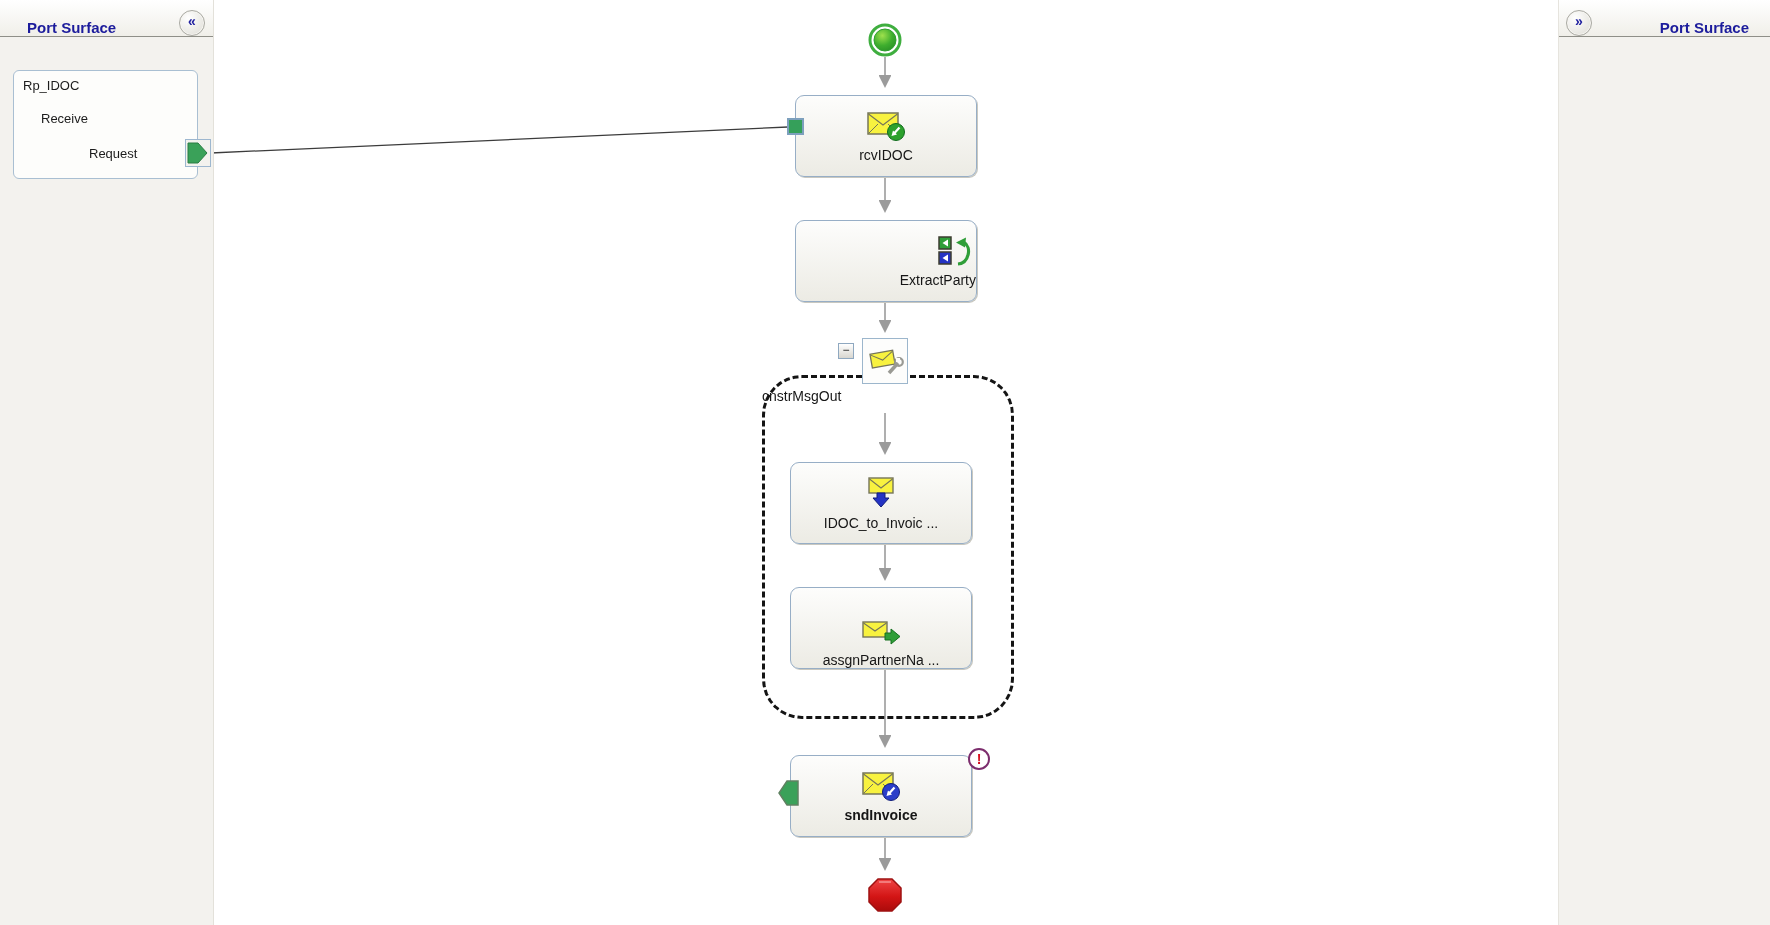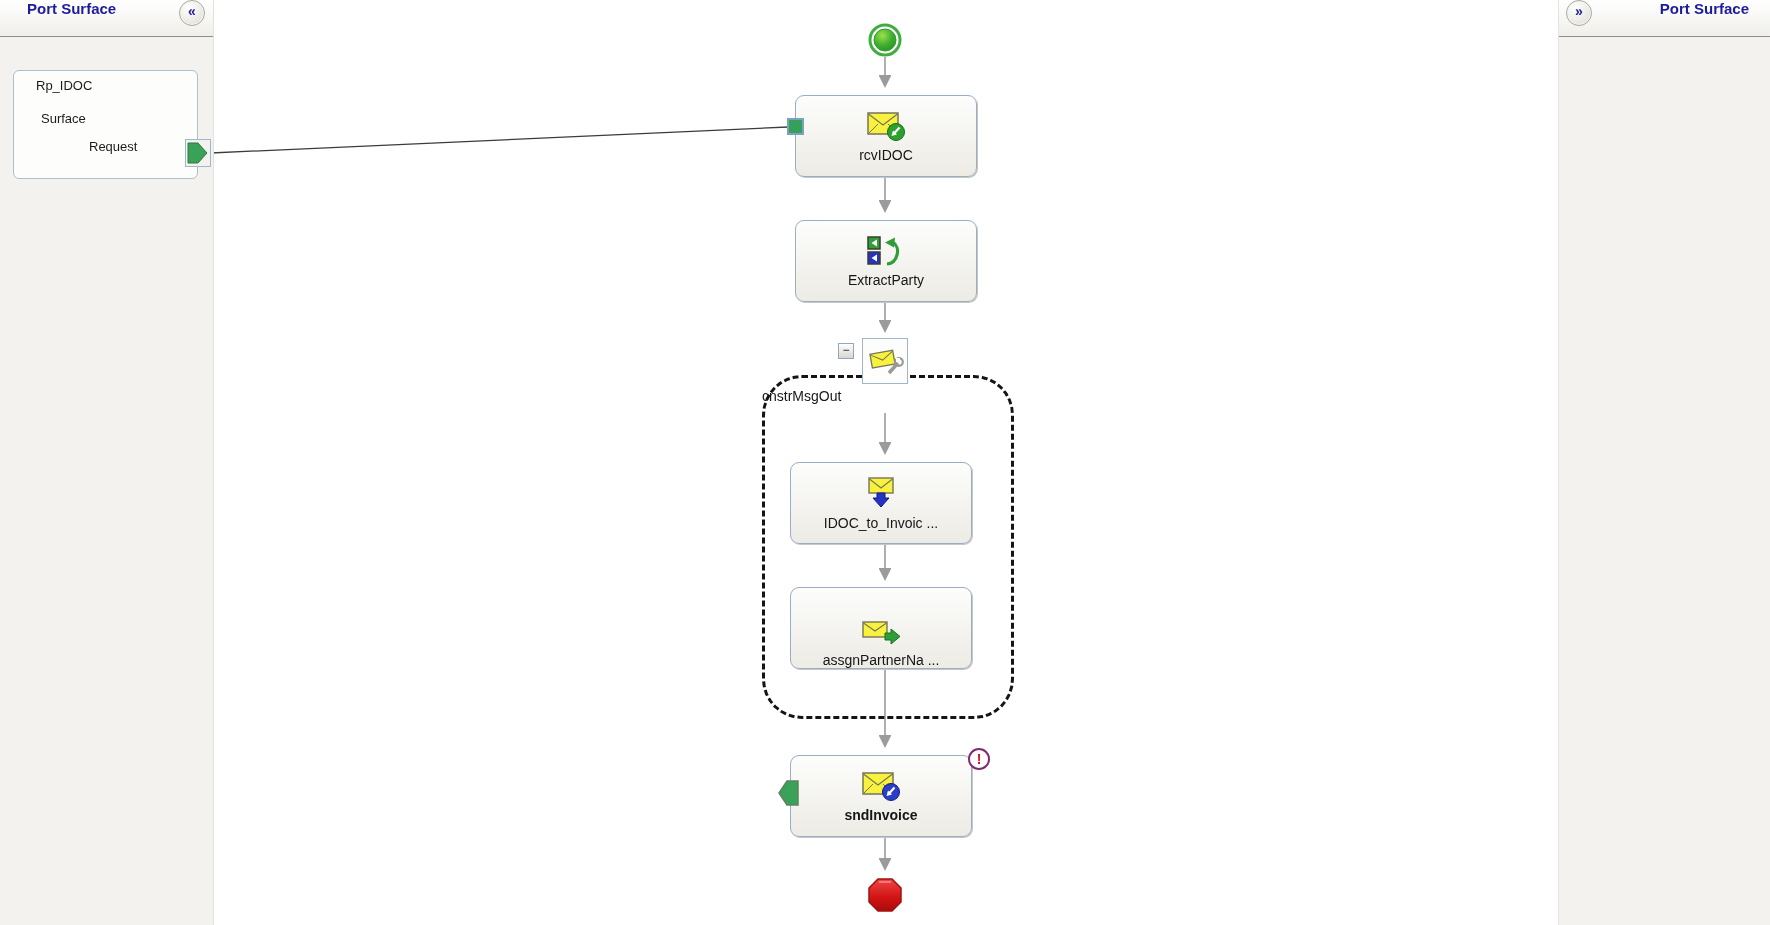--- a/index.html
+++ b/index.html
@@ -6,57 +6,57 @@
   body{
     width:1770px;height:925px;position:relative;overflow:hidden;
     background:#ffffff;font-family:"Liberation Sans","DejaVu Sans",sans-serif;
     -webkit-font-smoothing:antialiased;
   }
   
   .panel{position:absolute;top:0;height:925px;background:#f3f2ee;}
   .panel-left{left:0;width:213px;border-right:1px solid #e3e1da;}
   .panel-right{left:1558px;width:212px;border-left:1px solid #e6e4de;}
   .panel-titlebar{
-    height:36px;display:flex;align-items:flex-start;justify-content:space-between;
+    height:36px;display:flex;align-items:flex-end;justify-content:space-between;
     border-bottom:1px solid #8f8f88;
     background:linear-gradient(#ffffff,#f0efe9);
   }
   .panel-left .panel-titlebar{padding:0 8px 0 27px;}
   .panel-right .panel-titlebar{padding:0 22px 0 7px;}
   .panel-title{font-size:15px;font-weight:bold;color:#1c1c9c;}
   .chev-btn{
     width:24px;height:24px;border-radius:50%;
     border:1.5px solid #a9a9a2;background:radial-gradient(circle at 35% 30%,#ffffff,#dddcd4);
     color:#2222a0;font-weight:bold;font-size:14px;line-height:21px;text-align:center;
     cursor:pointer;box-shadow:0 0 0 1px #f7f6f2 inset;user-select:none;
   }
   
   .port-box{
     position:absolute;left:13px;top:70px;width:183px;height:107px;
     background:#fdfdfb;border:1px solid #a9bfd2;border-radius:6px;
   }
-  .port-name{position:absolute;left:22px;top:7px;font-size:13px;color:#1c1c1c;}
+  .port-name{position:absolute;left:9px;top:7px;font-size:13px;color:#1c1c1c;}
   .port-op{position:absolute;left:27px;top:40px;font-size:13px;color:#1c1c1c;}
-  .port-msg{position:absolute;left:75px;top:68px;font-size:13px;color:#1c1c1c;}
+  .port-msg{position:absolute;left:75px;top:75px;font-size:13px;color:#1c1c1c;}
   .port-arrow-box{
     position:absolute;left:185px;top:139px;width:26px;height:28px;
     background:#f3f2ee;border:1px solid #9db7cf;box-sizing:border-box;
   }
   
   .shape{
     position:absolute;width:180px;height:80px;
     border:1px solid #97aec6;border-radius:9px;
     background:linear-gradient(#fdfdfc,#ecebe4);
     box-shadow:1px 1px 0 #c9c8c0;
     display:flex;flex-direction:column;align-items:center;justify-content:center;
     cursor:pointer;
   }
   .shape-label{font-size:14px;color:#161616;margin-top:5px;white-space:pre;}
   .sh-rcv{left:795px;top:95px;}
-  .sh-expr{left:795px;top:220px;}
+  .sh-expr{left:795px;top:220px;align-items:flex-end;}
   .sh-xform{left:790px;top:462px;}
   .sh-assign{left:790px;top:587px;justify-content:flex-end;}
   .sh-send{left:790px;top:755px;font-weight:bold;}
   
   .construct-group{
     position:absolute;left:762px;top:375px;width:246px;height:338px;
     border:3px dashed #141414;border-radius:40px;background:transparent;
   }
   .construct-label{
     position:absolute;left:762px;top:388px;width:246px;text-align:left;
@@ -122,21 +122,21 @@
 <div class="construct-group"></div>
 <div class="construct-label">cnstrMsgOut</div>
 
 <div class="panel panel-left">
   <div class="panel-titlebar">
     <span class="panel-title">Port Surface</span>
     <span class="chev-btn">«</span>
   </div>
   <div class="port-box">
     <span class="port-name">Rp_IDOC</span>
-    <span class="port-op">Surface</span>
+    <span class="port-op">Receive</span>
     <span class="port-msg">Request</span>
   </div>
   <div class="port-arrow-box">
     <svg width="24" height="26">
       <polygon points="2,3 12,3 21,13 12,23 2,23" fill="#3aa159" stroke="#2a7d44" stroke-width="1"></polygon>
     </svg>
   </div>
 </div>
 
 <div class="panel panel-right">

